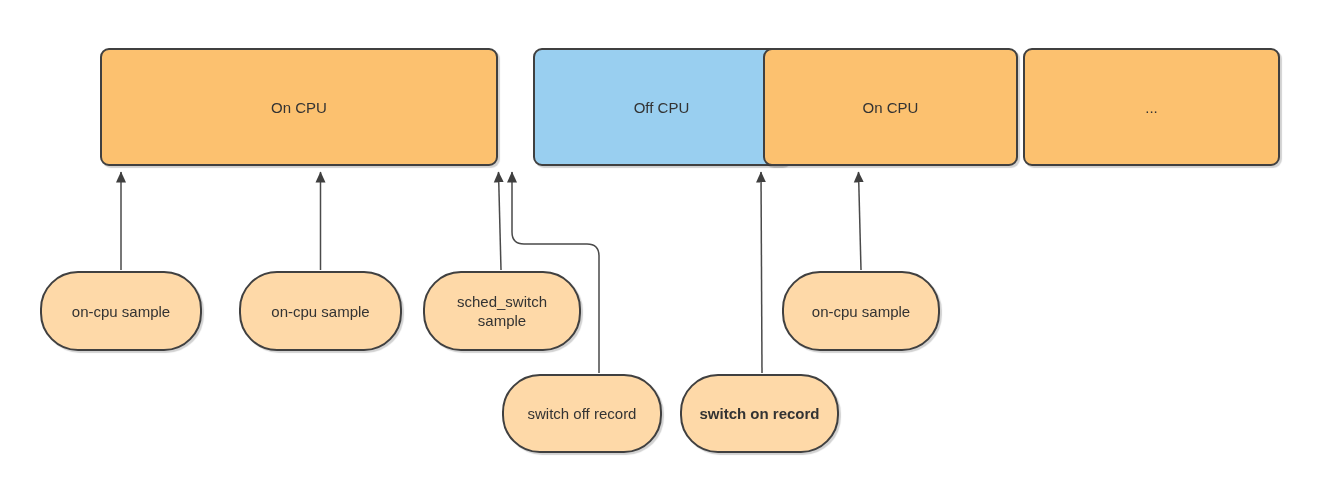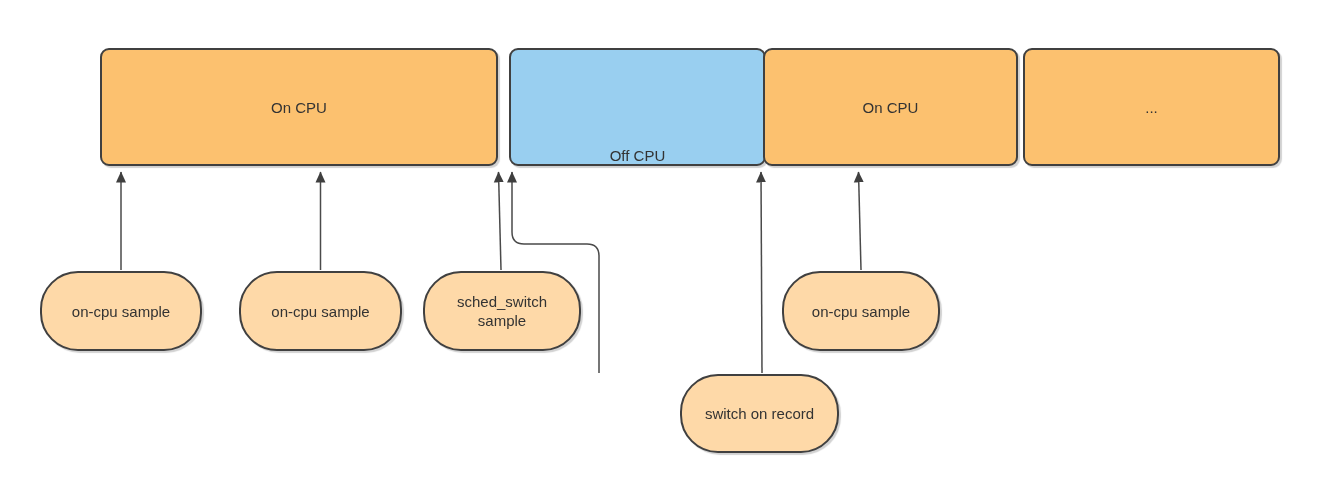--- a/index.html
+++ b/index.html
@@ -37,21 +37,21 @@
     border-radius: 9px;
     display: flex;
     align-items: center;
     justify-content: center;
     font-size: 15px;
     box-shadow: 2px 2px 1px rgba(0,0,0,0.18);
   }
   .seg.on  { background: var(--color-on-cpu-fill, #FCC16F); }
   .seg.off { background: var(--color-off-cpu-fill, #99CFF0); }
   .seg-1 { left: 100px;  width: 398px; }
-  .seg-2 { left: 509px;  width: 257px; align-items: flex-end; }
+  .seg-2 { left: 533px;  width: 257px; }
   .seg-3 { left: 763px;  width: 255px; }
   .seg-4 { left: 1023px; width: 257px; }
   .pill {
     position: absolute;
     box-sizing: border-box;
     height: 80px;
     border: 2px solid var(--color-stroke, #404040);
     border-radius: 38px;
     background: var(--color-callout-fill, #FED9A8);
     display: flex;
@@ -62,21 +62,21 @@
     line-height: 19px;
     padding: 0 14px;
     box-shadow: 2px 2px 1px rgba(0,0,0,0.18);
   }
   .row1 { top: 263px; }
   .row2 { top: 366px; height: 79px; }
   .pill-1 { left: 40px;  width: 162px; }
   .pill-2 { left: 239px; width: 163px; }
   .pill-3 { left: 423px; width: 158px; justify-content: center; }
   .pill-4 { left: 502px; width: 160px; }
-  .pill-5 { left: 680px; width: 159px; }
+  .pill-5 { left: 680px; width: 159px; font-weight: bold; }
   .pill-6 { left: 782px; width: 158px; }
   .label { display: inline-block; }
 </style>
 </head>
 <body>
 
 <div class="canvas">
 
   <svg class="arrows" viewBox="0 0 1320 486">
     <defs>
@@ -107,20 +107,23 @@
 
   <div class="pill row1 pill-1">
     <span class="label">on-cpu sample</span>
   </div>
   <div class="pill row1 pill-2">
     <span class="label">on-cpu sample</span>
   </div>
   <div class="pill row1 pill-3">
     <span class="label">sched_switch sample</span>
   </div>
+  <div class="pill row2 pill-4">
+    <span class="label">switch off record</span>
+  </div>
   <div class="pill row2 pill-5">
     <span class="label">switch on record</span>
   </div>
   <div class="pill row1 pill-6">
     <span class="label">on-cpu sample</span>
   </div>
 
 </div>
 
 </body></html>

